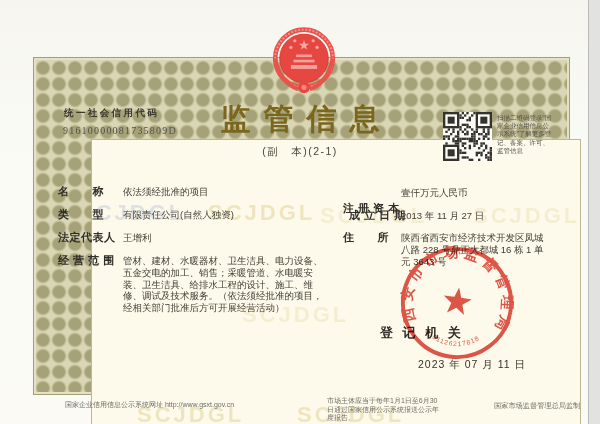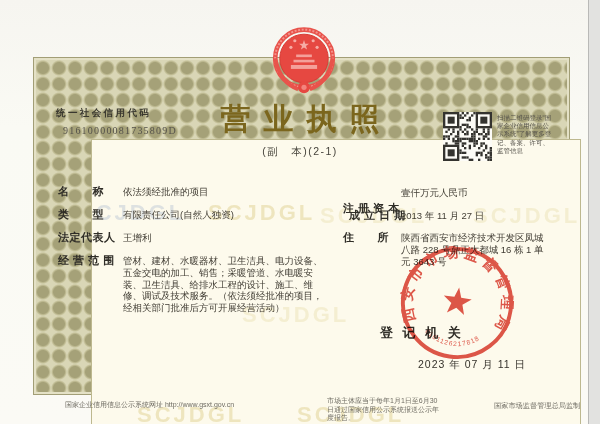--- a/index.html
+++ b/index.html
@@ -20,21 +20,21 @@
   .inner { position:absolute; left:57px; top:81px; width:490px; height:290px;
            background:#fdfaec; border:1px solid #bdb88f; overflow:hidden; }
 
   .wm { position:absolute; font-weight:bold; font-size:22px; letter-spacing:3px;
         color:rgba(220,205,135,0.45); white-space:nowrap; }
   .wm.blue { color:rgba(150,168,198,0.30); }
   .wm.faint { color:rgba(222,208,140,0.28); }
 
   .emblem { position:absolute; left:271px; top:27px; width:66px; height:76px; }
 
-  .credit-label { position:absolute; left:56px; top:107px; font-size:9.5px; font-weight:bold;
+  .credit-label { position:absolute; left:64px; top:107px; font-size:9.5px; font-weight:bold;
                   letter-spacing:2.4px; color:#3a382f; white-space:nowrap; }
   .credit-code  { position:absolute; left:63px; top:125px; font-size:10px;
                   font-family:"Liberation Serif", serif; letter-spacing:1.2px; color:#55524a; }
 
   .title { position:absolute; left:160px; top:99px; width:280px; text-align:center;
            font-size:30px; font-weight:bold; letter-spacing:13px; color:#7b661d;
            white-space:nowrap; text-indent:13px; }
   .subtitle { position:absolute; left:160px; top:145px; width:280px; text-align:center;
               font-size:10.5px; letter-spacing:1.5px; color:#45423a; }
 
@@ -94,21 +94,21 @@
         <rect x="30" y="58" width="40" height="6" fill="#f4a09a"></rect>
         <path d="M6,48 Q14,86 41,95" fill="none" stroke="#e8534b" stroke-width="6"></path>
         <path d="M94,48 Q86,86 59,95" fill="none" stroke="#e8534b" stroke-width="6"></path>
         <circle cx="50" cy="92" r="9" fill="#e64841"></circle>
         <circle cx="50" cy="92" r="4" fill="#f2857e"></circle>
       </svg>
     </div>
 
     <div class="credit-label">统一社会信用代码</div>
     <div class="credit-code">91610000081735809D</div>
-    <div class="title">营业执照</div>
+    <div class="title">监管信息</div>
     <div class="subtitle">(副　本)(2-1)</div>
 
     <div class="qr">
       <svg id="qr-svg" viewBox="0 0 49 49" width="49" height="49" fill="#34332f">
           <rect x="18.67" y="0.00" width="2.33" height="2.33"></rect>
           <rect x="23.33" y="0.00" width="2.33" height="2.33"></rect>
           <rect x="30.33" y="0.00" width="2.33" height="2.33"></rect>
           <rect x="16.33" y="2.33" width="2.33" height="2.33"></rect>
           <rect x="21.00" y="2.33" width="2.33" height="2.33"></rect>
           <rect x="28.00" y="2.33" width="2.33" height="2.33"></rect>

